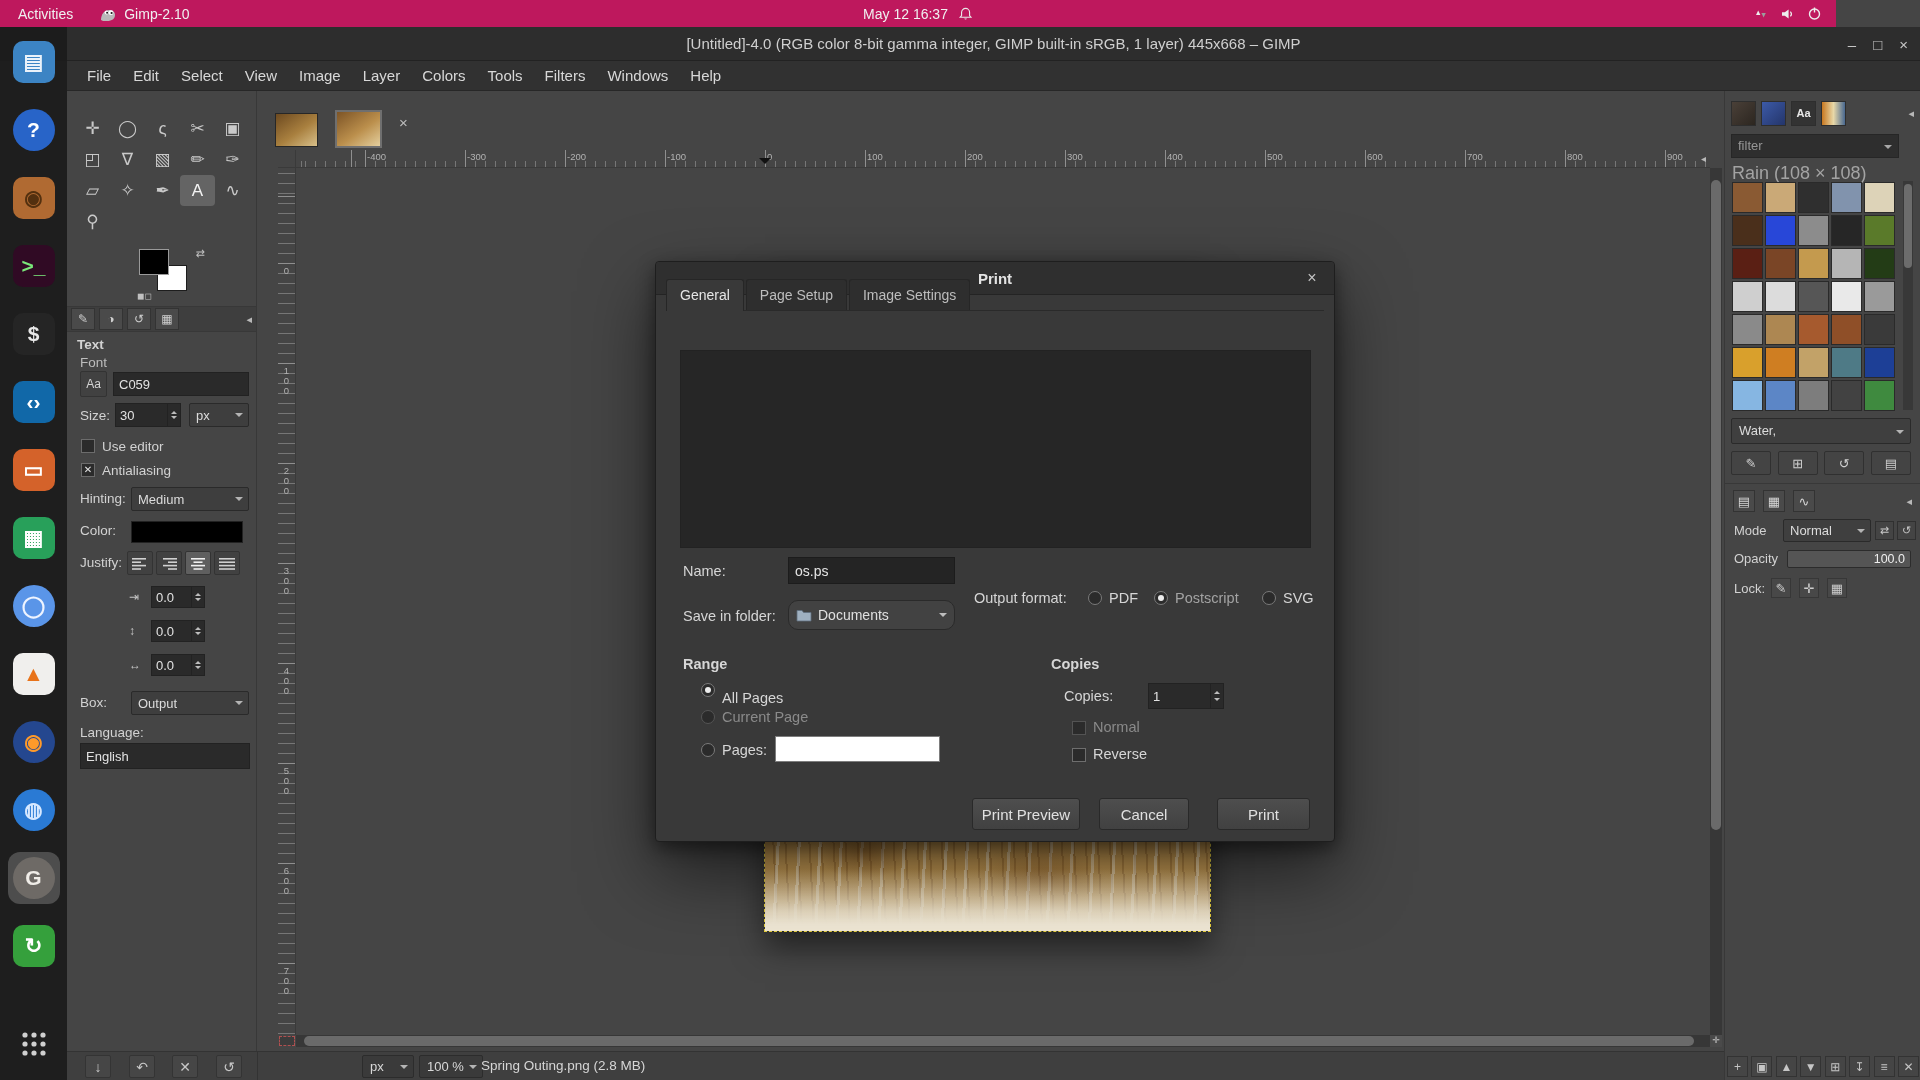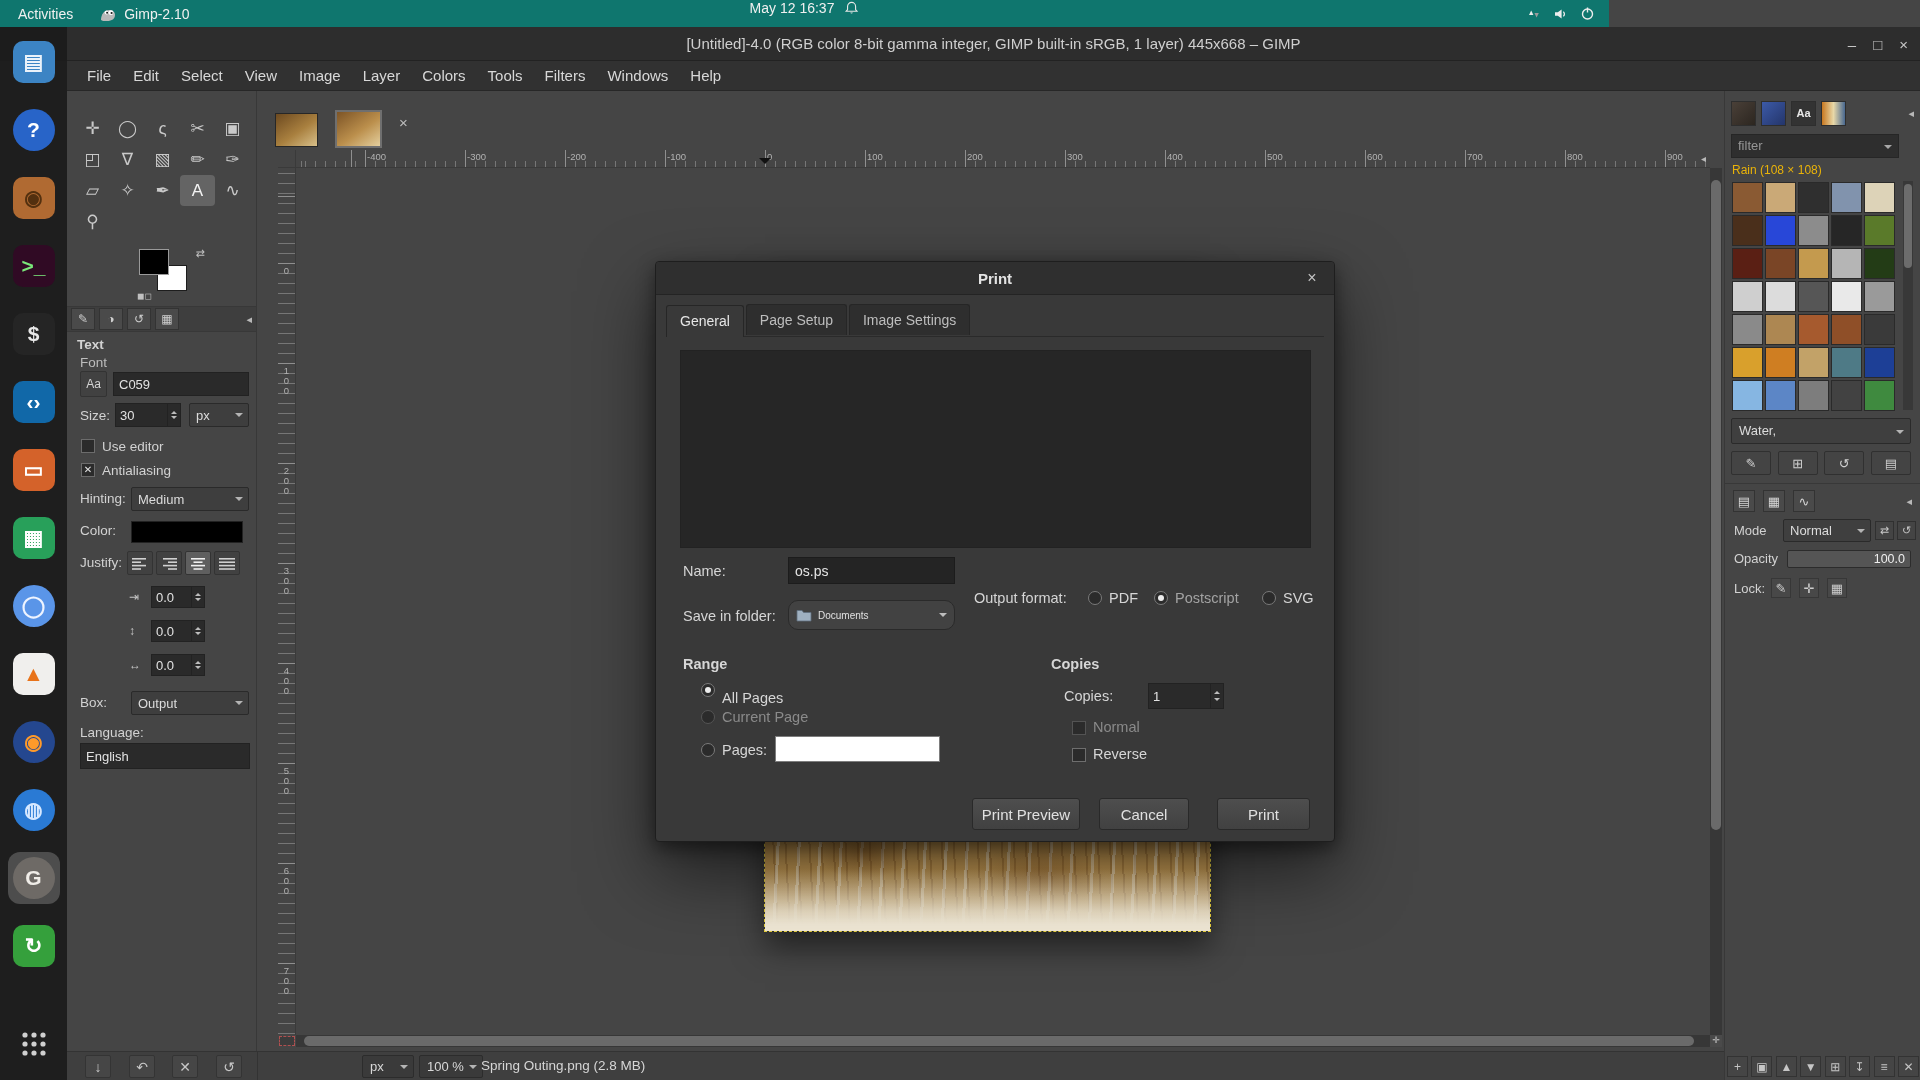--- a/index.html
+++ b/index.html
@@ -3,22 +3,22 @@
 <meta charset="utf-8">
 <style>
   *{box-sizing:border-box;margin:0;padding:0}
   i,em{font-style:normal}
   body{width:1920px;height:1080px;position:relative;overflow:hidden;background:#454545;
        font-family:"Liberation Sans",sans-serif;color:#d4d4d4;font-size:14px}
   .r{position:absolute}
   .noselect{user-select:none}
 
   
-  #topbar{position:absolute;left:0;top:0;width:1609px;height:27px;background:#0f766e;color:#f0f0f0;
-          display:flex;z-index:300;font-size:14px}
+  #topbar{position:absolute;left:0;top:0;width:1836px;height:27px;background:#be185d;color:#f0f0f0;
+          display:flex;align-items:center;z-index:300;font-size:14px}
   #topbar .tb-left{display:flex;align-items:center;gap:26px;padding-left:18px}
   #topbar .tb-app{display:flex;align-items:center;gap:7px}
   #topbar .tb-center{position:absolute;left:50%;transform:translateX(-50%);display:flex;align-items:center;gap:10px}
   #topbar .tb-right{margin-left:auto;display:flex;align-items:center;gap:12px;padding-right:14px}
 
   
   #titlebar{position:absolute;left:0;top:27px;width:1920px;height:34px;background:#2d2d2d;border-bottom:1px solid #222}
   #titlebar .t{position:absolute;left:67px;right:0;top:0;height:34px;line-height:34px;text-align:center;
                color:#cfcfcf;font-size:15px;white-space:nowrap}
   #titlebar .ctrls{position:absolute;right:12px;top:0;height:34px;display:flex;align-items:center;gap:17px;color:#c6c6c6;font-size:15px}
@@ -112,35 +112,35 @@
           font-size:9px;line-height:11px;text-align:center}
   #cmenu{position:absolute;left:1697px;top:151px;width:13px;height:16px;color:#b8b8b8;font-size:10px;line-height:16px;text-align:center}
 
   
   #pd{position:absolute;left:655px;top:261px;width:680px;height:581px;background:#393939;border:1px solid #1e1e1e;
       border-radius:4px;z-index:50;box-shadow:0 30px 70px rgba(0,0,0,.55),0 6px 18px rgba(0,0,0,.45)}
   #pd .pd-title{position:absolute;left:0;top:0;right:0;height:33px;background:#2f2f2f;border-bottom:1px solid #242424;
                 border-radius:4px 4px 0 0;text-align:center;line-height:33px;font-weight:bold;font-size:15px;color:#e3e3e3}
   #pd .pd-close{position:absolute;right:12px;top:6px;width:20px;height:20px;text-align:center;line-height:19px;
                 color:#c2c2c2;font-size:16px}
-  #pd .pd-tabs{position:absolute;left:10px;top:41px;right:10px;height:34px;display:flex;align-items:center;
+  #pd .pd-tabs{position:absolute;left:10px;top:15px;right:10px;height:34px;display:flex;align-items:flex-end;
                border-bottom:1px solid #2a2a2a}
   #pd .tab{padding:7px 13px;font-size:14px;color:#bdbdbd;background:#2e2e2e;border:1px solid #262626;border-bottom:none;
            border-radius:3px 3px 0 0;margin-right:2px}
   #pd .tab.active{background:#393939;color:#e6e6e6;position:relative;top:1px;padding-bottom:8px}
   #pd .ptable{position:absolute;left:24px;top:88px;width:631px;height:198px;background:#262626;border:1px solid #222}
   #pd .phead{display:flex;height:26px;background:#303030;border-bottom:1px solid #232323;color:#d2d2d2;font-size:13.5px}
   #pd .phead .c{padding:4px 8px;border-right:1px solid #262626}
   #pd .prow{display:flex;align-items:center;height:31px;background:#2e2e2e;color:#e2e2e2;font-size:14px}
   #pd .prow .ic{width:36px;display:flex;justify-content:center}
   .pd-label{position:absolute;font-size:14.5px;color:#d6d6d6;white-space:nowrap}
   .pd-field{position:absolute;background:#242424;border:1px solid #1c1c1c;color:#e4e4e4;font-size:14px;padding:0 6px;
             outline:none;font-family:"Liberation Sans",sans-serif}
   .pd-combo-btn{position:absolute;background:#424242;border:1px solid #2a2a2a;border-radius:10px;display:flex;
-                align-items:center;gap:6px;padding:0 22px 0 7px;color:#e0e0e0;font-size:10px}
+                align-items:center;gap:6px;padding:0 22px 0 7px;color:#e0e0e0;font-size:14px}
   .pd-combo-btn::after{content:"";position:absolute;right:7px;top:50%;margin-top:-2px;border:4.5px solid transparent;border-top-color:#bdbdbd}
   .radio{position:absolute;width:14px;height:14px;border-radius:50%;background:#2b2b2b;border:1px solid #7a7a7a}
   .radio.sel::after{content:"";display:block;width:6px;height:6px;border-radius:50%;background:#ececec;margin:3px}
   .radio.dis{border-color:#555}
   .pcheck{position:absolute;width:14px;height:14px;background:#2b2b2b;border:1px solid #6e6e6e}
   .pcheck.dis{border-color:#535353}
   .dim{color:#a3a3a3}
   .dis-label{color:#8a8a8a}
   .pd-btn{position:absolute;height:32px;background:linear-gradient(#4e4e4e,#414141);border:1px solid #292929;
           border-radius:3px;color:#e0e0e0;font-size:15px;display:flex;align-items:center;justify-content:center}
@@ -149,21 +149,21 @@
 
   
   #rpanel{position:absolute;left:1724px;top:91px;width:196px;bottom:0;background:#454545;border-left:1px solid #383838}
   #rp-tabs{position:absolute;left:0;top:5px;width:100%;height:34px;display:flex;align-items:center;gap:5px;padding:0 6px}
   #rp-tabs .pt{width:25px;height:25px;border:1px solid #2e2e2e;display:flex;align-items:center;justify-content:center;
                font-size:11px;color:#e8e8e8;font-weight:bold}
   #rp-tabs .arrow{margin-left:auto;color:#b8b8b8;font-size:11px}
   #brush-filter{position:absolute;left:6px;top:43px;width:168px;height:24px;background:#2e2e2e;border:1px solid #262626;
                 color:#969696;font-size:13px;line-height:22px;padding:0 6px}
   #brush-filter::after{content:"";position:absolute;right:6px;top:10px;border:4px solid transparent;border-top-color:#a8a8a8}
-  #brush-name{position:absolute;left:7px;top:72px;font-size:12px;color:#eab308}
+  #brush-name{position:absolute;left:7px;top:72px;font-size:18px;color:#a3a3a3}
   #brush-grid{position:absolute;left:6px;top:90px;width:167px;display:flex;flex-wrap:wrap}
   .brush{width:31px;height:31px;margin:1px;border:1px solid #2a2a2a}
   #brush-scroll{position:absolute;left:178px;top:90px;width:10px;height:229px;background:#383838}
   #brush-scroll .thumb{position:absolute;left:1px;right:1px;top:3px;height:84px;background:#6c6c6c;border-radius:4px}
   #brush-sel{position:absolute;left:6px;top:327px;width:180px;height:26px;background:#3f3f3f;border:1px solid #2a2a2a;
              border-radius:2px;color:#dcdcdc;font-size:13px;line-height:24px;padding:0 18px 0 7px}
   #brush-sel::after{content:"";position:absolute;right:6px;top:11px;border:4px solid transparent;border-top-color:#b4b4b4}
   #brush-actions{position:absolute;left:6px;top:360px;width:180px;display:flex;justify-content:space-between}
   #brush-actions .ab{width:40px;height:24px;background:#444;border:1px solid #303030;border-radius:2px;color:#cfcfcf;
                      font-size:13px;display:flex;align-items:center;justify-content:center}

